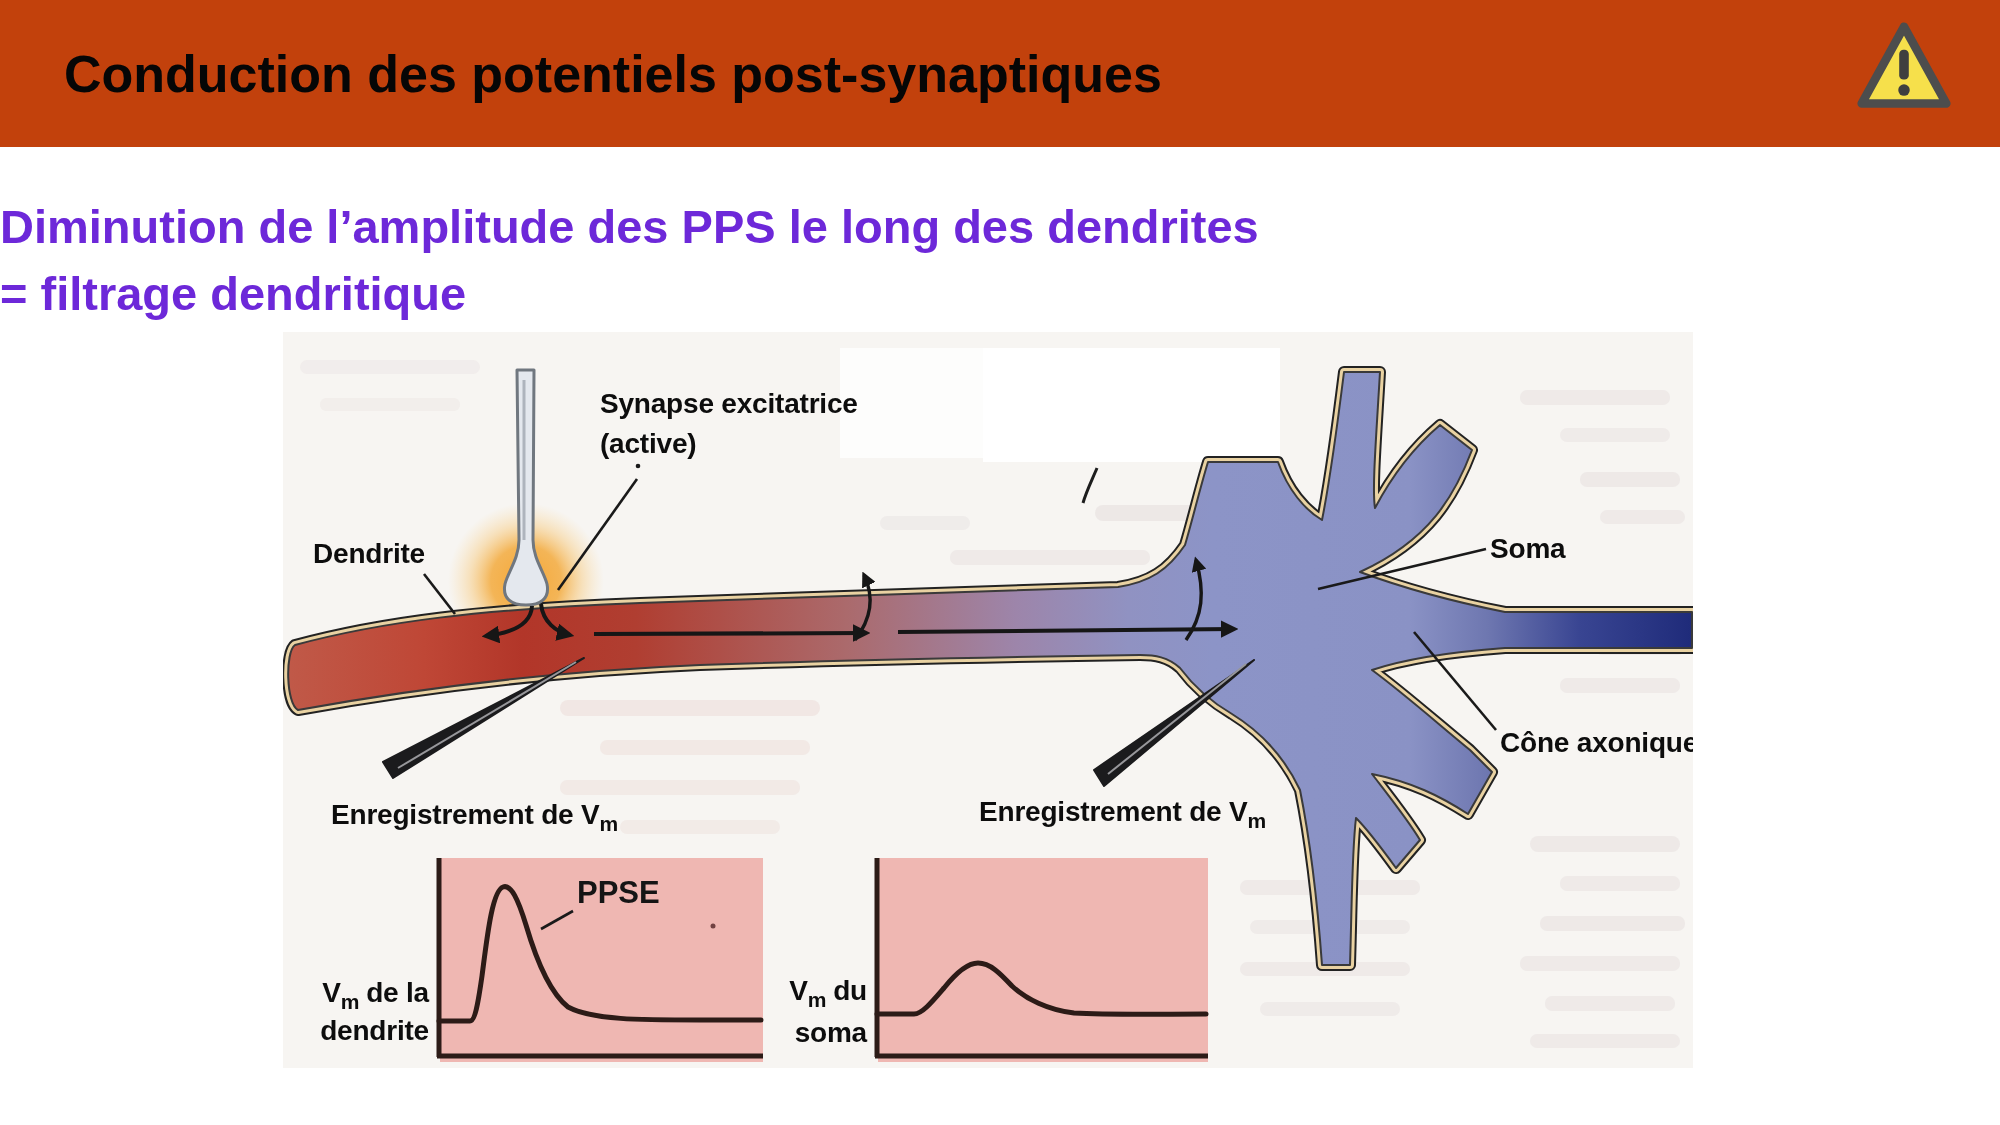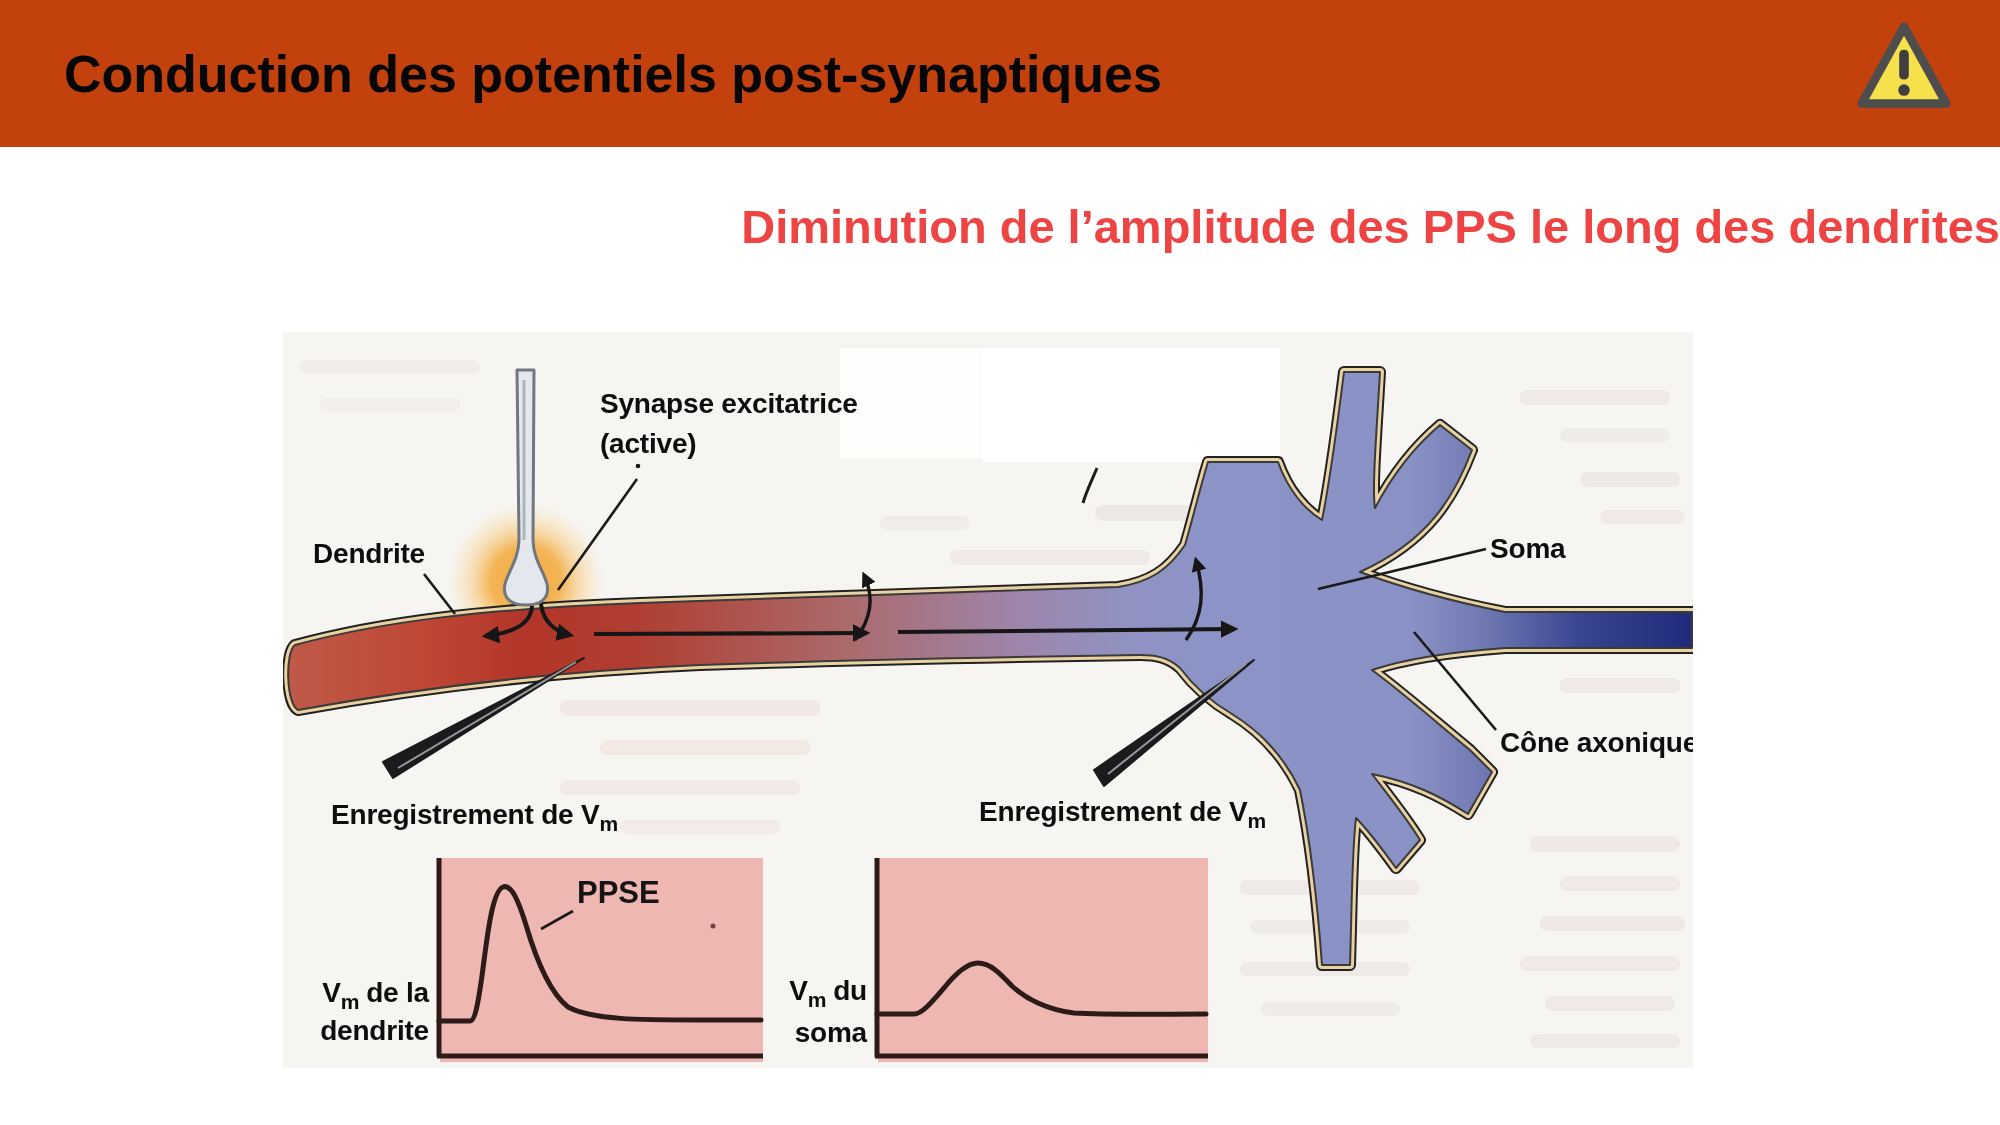--- a/index.html
+++ b/index.html
@@ -2,22 +2,22 @@
 <html><head>
 <meta charset="utf-8">
 <style>
   html,body{margin:0;padding:0;background:#ffffff;}
   .slide{position:relative;width:2000px;height:1125px;background:#ffffff;overflow:hidden;
          font-family:"Liberation Sans","DejaVu Sans",sans-serif;}
   .header{position:absolute;left:0;top:0;width:2000px;height:147px;background:#c2410c;}
   .title{position:absolute;left:64px;top:0;height:147px;display:flex;align-items:center;
          font-size:52px;font-weight:700;color:#060606;letter-spacing:0;}
   .warn{position:absolute;left:1856px;top:18px;width:96px;height:100px;}
-  .subtitle{position:absolute;left:0;top:194px;width:2000px;text-align:right;
-            color:#ef4444;font-weight:700;font-size:47px;line-height:1.42;}
+  .subtitle{position:absolute;left:0;top:194px;width:2000px;text-align:left;
+            color:#6d28d9;font-weight:700;font-size:47px;line-height:1.42;}
   .figwrap{position:absolute;left:283px;top:332px;width:1410px;height:736px;text-align:center;}
   svg text{font-family:"Liberation Sans","DejaVu Sans",sans-serif;}
   .diaglabel{font-size:28px;font-weight:700;fill:#0d0d0d;letter-spacing:-0.2px;}
   .sub{font-size:21px;font-weight:700;fill:#0d0d0d;}
 </style>
 </head>
 <body>
 
 <div class="slide">
 
@@ -25,20 +25,21 @@
     <div class="title">Conduction des potentiels post-synaptiques</div>
     <svg class="warn" viewBox="0 0 100 104">
       <path d="M50,9 L94,89 L6,89 Z" fill="#f6e04b" stroke="#4d4d4d" stroke-width="9" stroke-linejoin="round"></path>
       <rect x="45" y="33" width="10" height="31" rx="4.5" fill="#3f3f3f"></rect>
       <circle cx="50" cy="75" r="6" fill="#3f3f3f"></circle>
     </svg>
   </div>
 
   <div class="subtitle">
     <div>Diminution de l’amplitude des PPS le long des dendrites</div>
+    <div>= filtrage dendritique</div>
   </div>
 
   <div class="figwrap">
   <svg width="1410" height="736" viewBox="283 332 1410 736">
     <defs>
       <linearGradient id="g-mem" gradientUnits="userSpaceOnUse" x1="283" y1="0" x2="1692" y2="0">
         <stop offset="0" stop-color="#c05a49"></stop>
         <stop offset="0.10" stop-color="#bf4736"></stop>
         <stop offset="0.17" stop-color="#b23629"></stop>
         <stop offset="0.25" stop-color="#b03e31"></stop>

